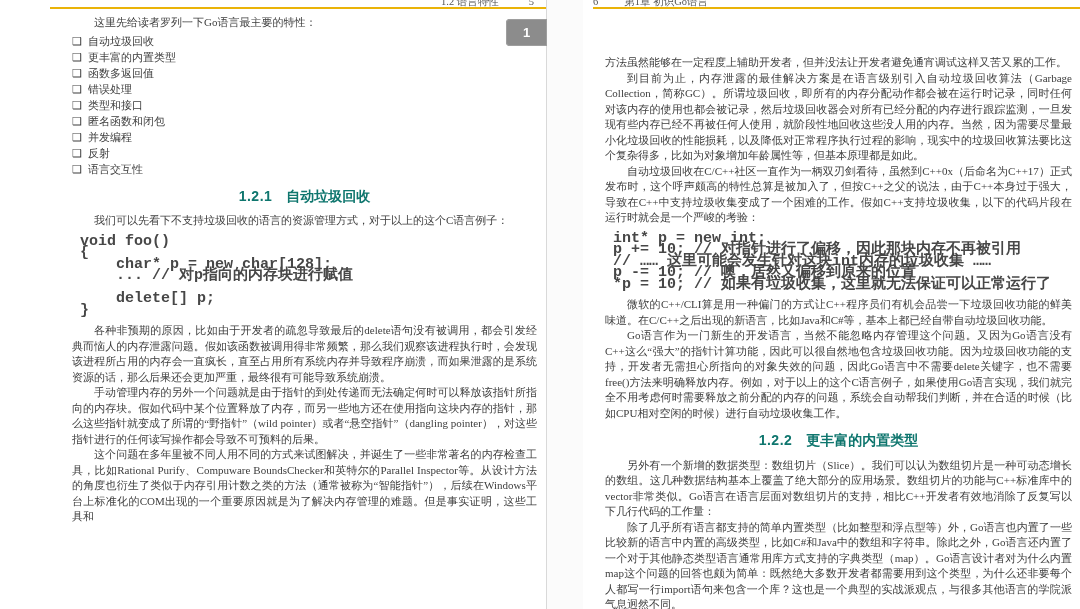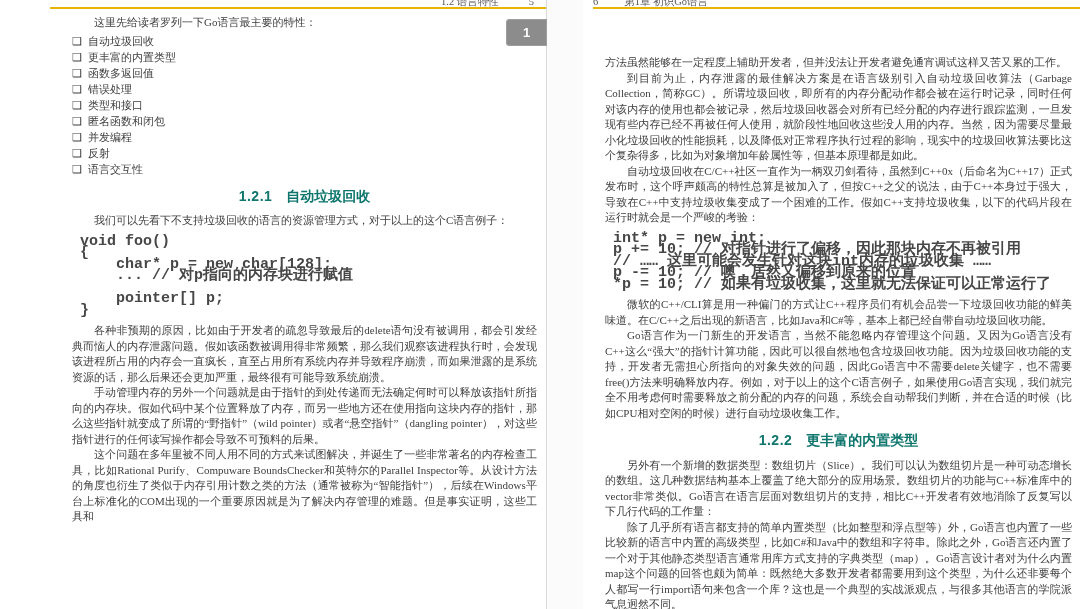--- a/index.html
+++ b/index.html
@@ -102,21 +102,21 @@
       </h3>
 
       <p class="para">我们可以先看下不支持垃圾回收的语言的资源管理方式，对于以上的这个C语言例子：</p>
 
       <div class="codeblock">
           <div class="code-line">void foo()</div>
           <div class="code-line">{</div>
           <div class="code-line">    char* p = new char[128];</div>
           <div class="code-line">    ... // 对p指向的内存块进行赋值</div>
           <div class="code-line">&nbsp;</div>
-          <div class="code-line">    pointer[] p;</div>
+          <div class="code-line">    delete[] p;</div>
           <div class="code-line">}</div>
         </div>
 
       <p class="para">各种非预期的原因，比如由于开发者的疏忽导致最后的delete语句没有被调用，都会引发经典而恼人的内存泄露问题。假如该函数被调用得非常频繁，那么我们观察该进程执行时，会发现该进程所占用的内存会一直疯长，直至占用所有系统内存并导致程序崩溃，而如果泄露的是系统资源的话，那么后果还会更加严重，最终很有可能导致系统崩溃。</p>
       <p class="para">手动管理内存的另外一个问题就是由于指针的到处传递而无法确定何时可以释放该指针所指向的内存块。假如代码中某个位置释放了内存，而另一些地方还在使用指向这块内存的指针，那么这些指针就变成了所谓的“野指针”（wild pointer）或者“悬空指针”（dangling pointer），对这些指针进行的任何读写操作都会导致不可预料的后果。</p>
       <p class="para">这个问题在多年里被不同人用不同的方式来试图解决，并诞生了一些非常著名的内存检查工具，比如Rational Purify、Compuware BoundsChecker和英特尔的Parallel Inspector等。从设计方法的角度也衍生了类似于内存引用计数之类的方法（通常被称为“智能指针”），后续在Windows平台上标准化的COM出现的一个重要原因就是为了解决内存管理的难题。但是事实证明，这些工具和</p>
     </div>
 
     <div class="chapter-tab">
       <span>1</span>

